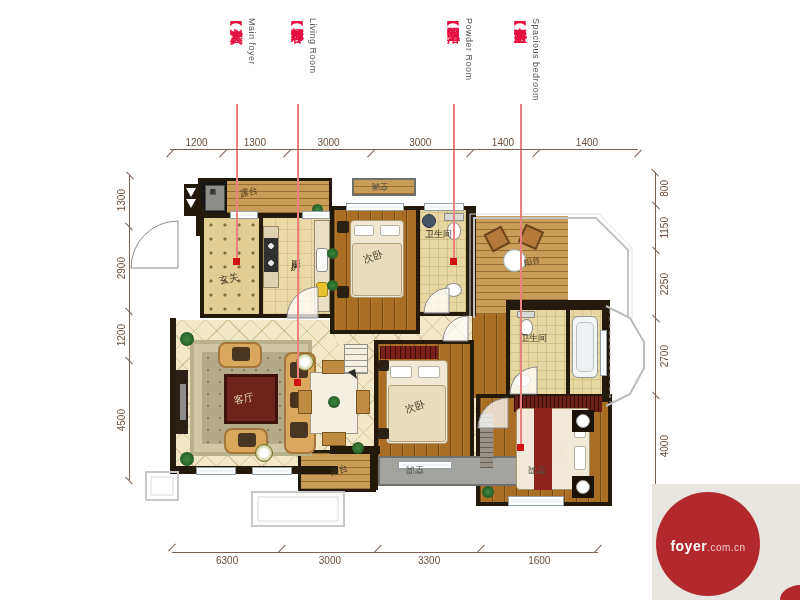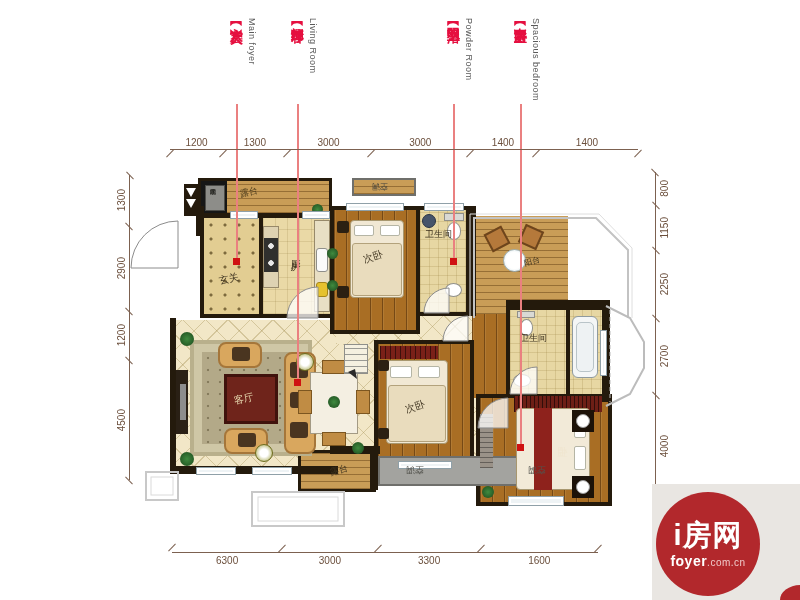--- a/index.html
+++ b/index.html
@@ -333,19 +333,18 @@
     <div class="seg" style="flex-grow:2700;">
         <span>2700</span>
       </div>
     <div class="seg" style="flex-grow:4000;">
         <span>4000</span>
       </div>
   </div>
 
   <div class="logo-box">
     <div class="logo-circle">
-      <div class="logo-name">i房网</div>
       <div class="logo-sub"><span>foyer</span><i>.com.cn</i></div>
     </div>
     <div class="logo-corner"></div>
   </div>
 
 </div>
 
 </body></html>

